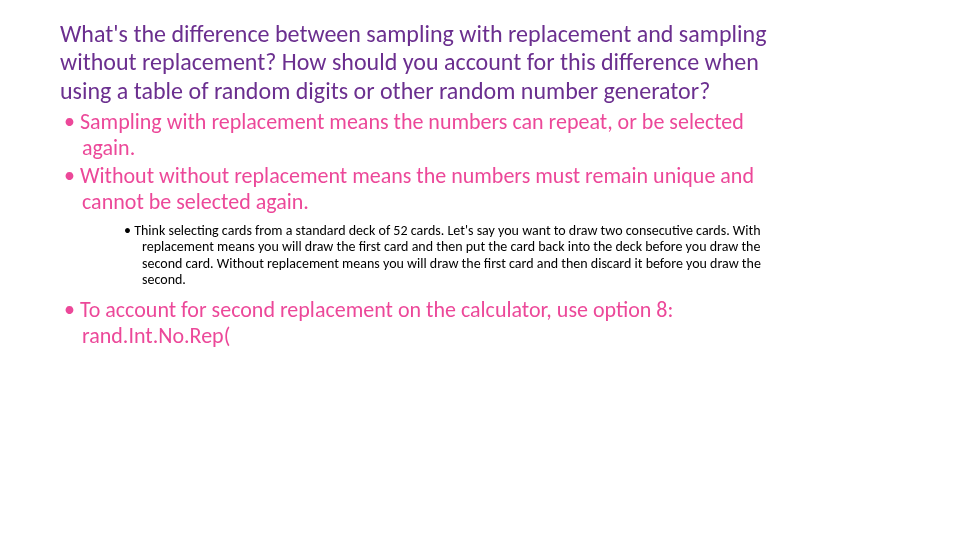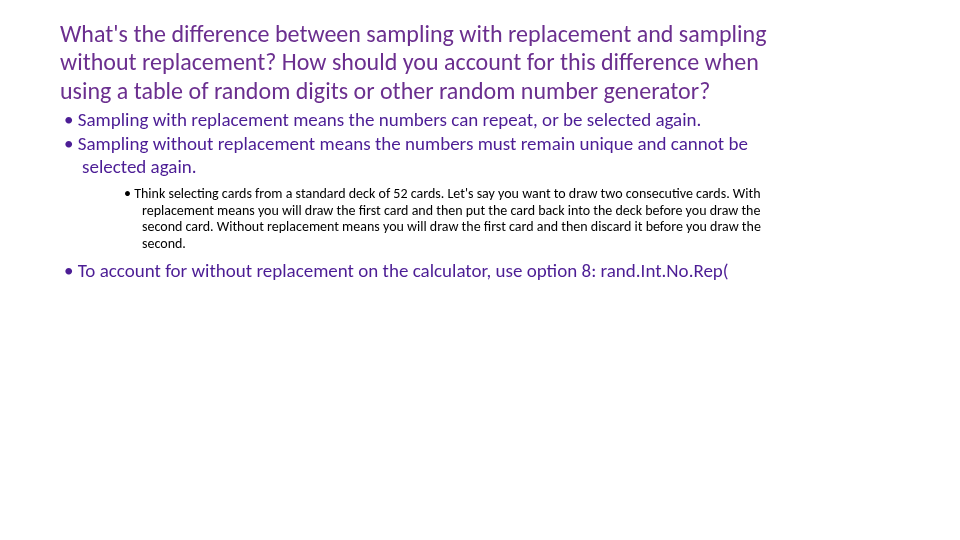--- a/index.html
+++ b/index.html
@@ -18,22 +18,22 @@
     width: 829px;
     height: 540px;
   }
   .question {
     color: #6b2f8f;
     font-size: 24px;
     line-height: 1.18;
     margin: 0 0 4px 0;
   }
   .main-bullet {
-    font-size: 19px;
-    color: #4c1d95;
+    font-size: 22px;
+    color: #ec4899;
     line-height: 1.18;
     margin: 2px 0;
     padding-left: 22px;
     text-indent: -18px;
   }
   .main-bullet::before {
     content: "• ";
   }
   .sub-bullet {
     font-size: 14px;
@@ -49,20 +49,20 @@
 </style>
 </head>
 <body>
 
 <div class="slide">
 
   <p class="question">What's the difference between sampling with replacement and sampling without replacement?  How should you account for this difference when using a table of random digits or other random number generator?</p>
 
   <p class="main-bullet">Sampling with replacement means the numbers can repeat, or be selected again.</p>
 
-  <p class="main-bullet">Sampling without replacement means the numbers must remain unique and cannot be selected again.</p>
+  <p class="main-bullet">Without without replacement means the numbers must remain unique and cannot be selected again.</p>
 
   <p class="sub-bullet">Think selecting cards from a standard deck of 52 cards.  Let's say you want to draw two consecutive cards.  With replacement means you will draw the first card and then put the card back into the deck before you draw the second card.  Without replacement means you will draw the first card and then discard it before you draw the second.</p>
 
 
-  <p class="main-bullet">To account for without replacement on the calculator, use option 8: rand.Int.No.Rep(</p>
+  <p class="main-bullet">To account for second replacement on the calculator, use option 8: rand.Int.No.Rep(</p>
 
 </div>
 
 </body></html>

